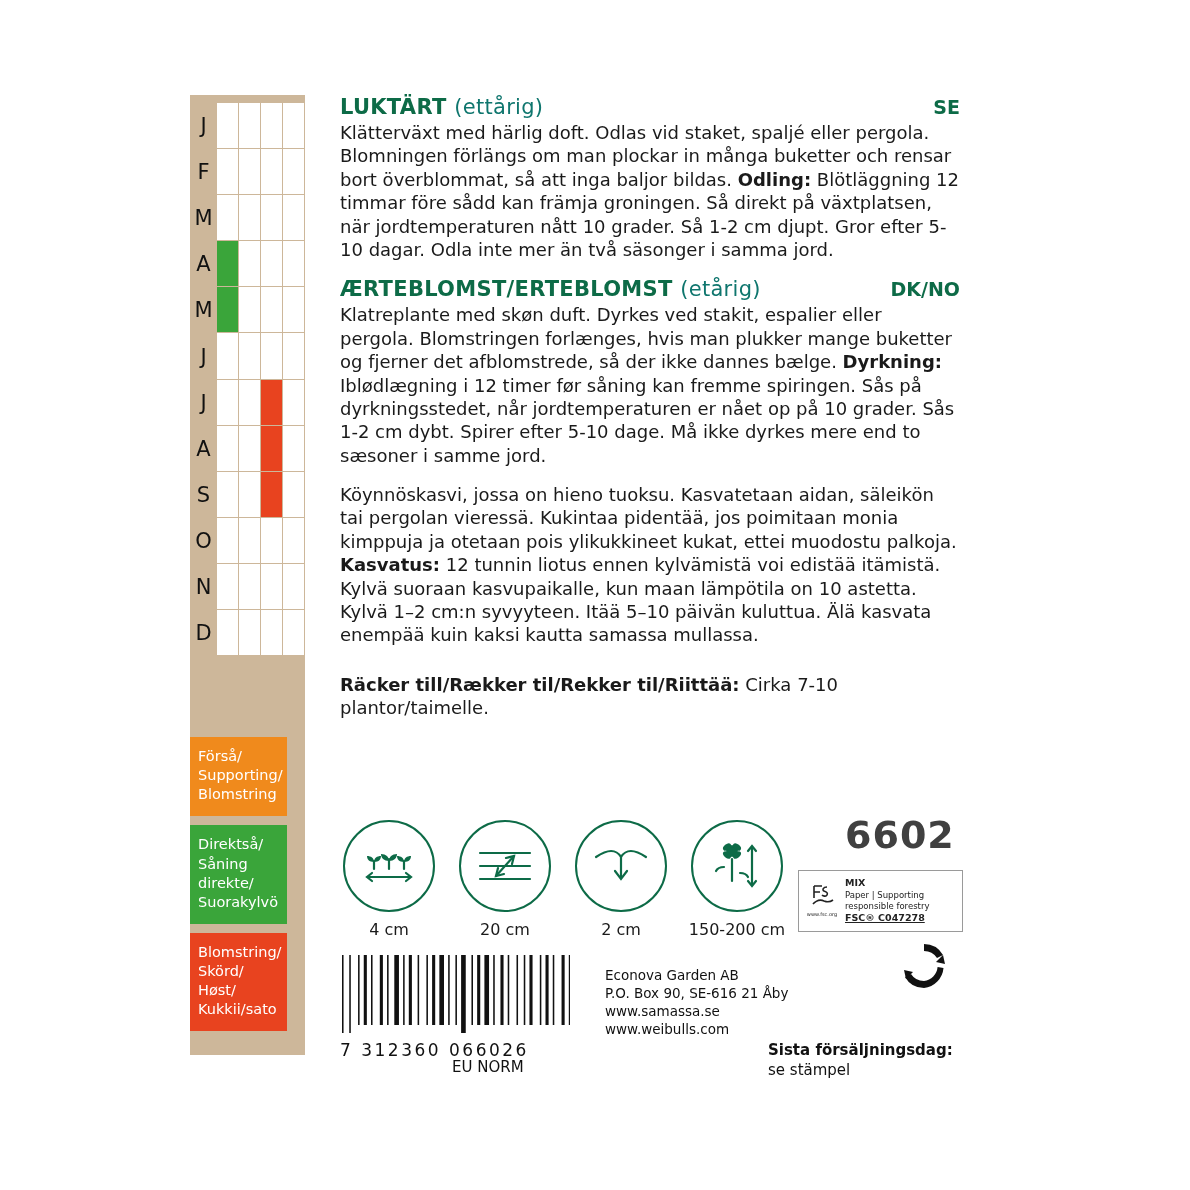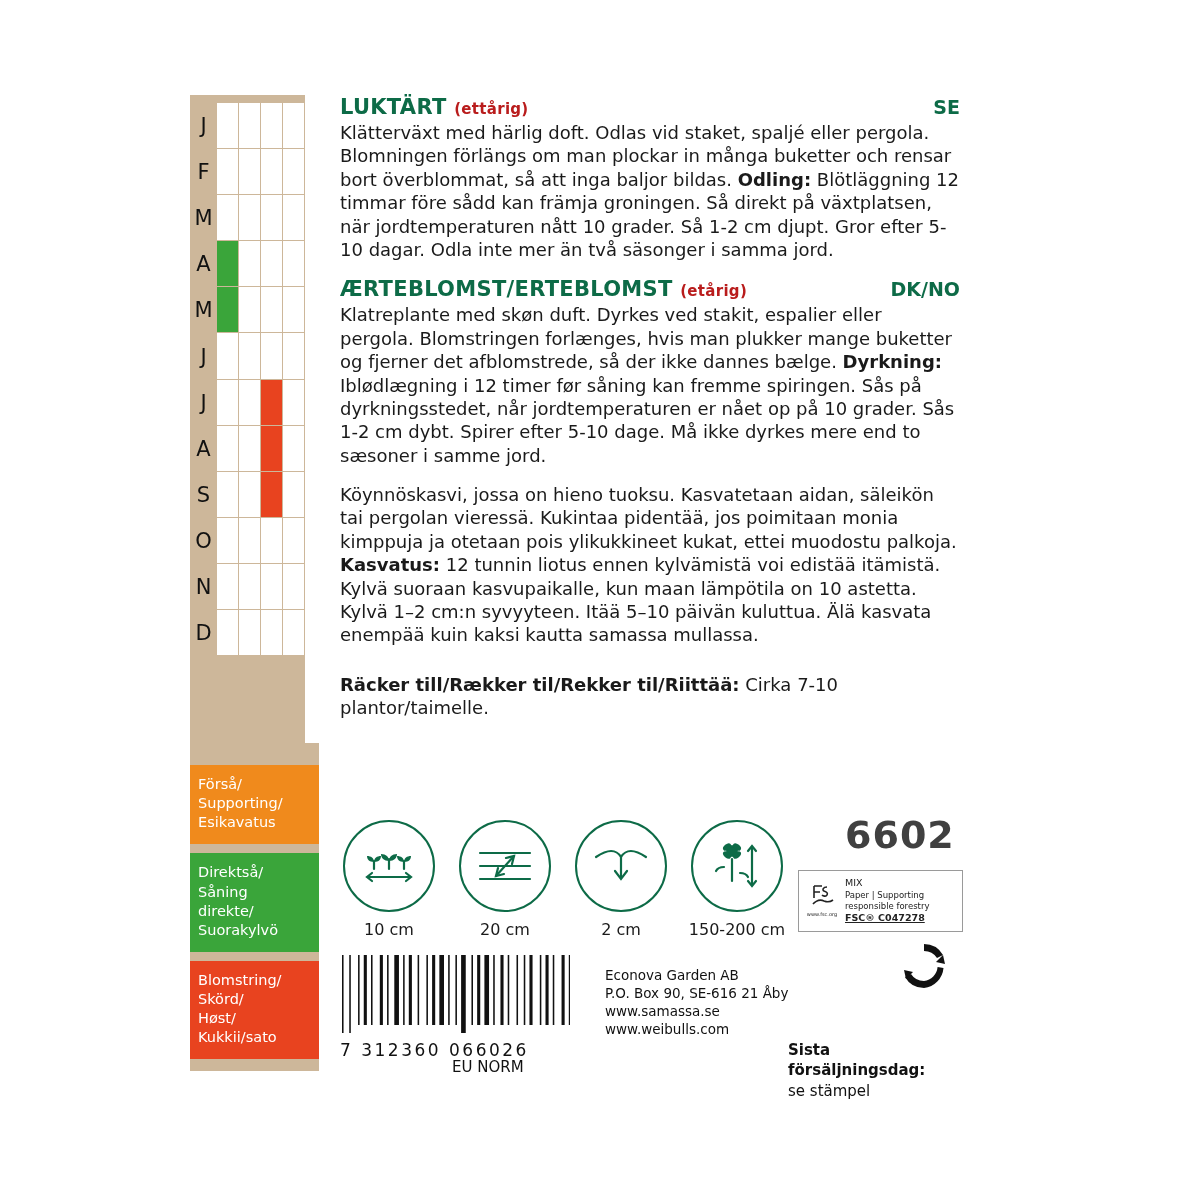--- a/index.html
+++ b/index.html
@@ -15,69 +15,69 @@
   .cal-top-pad{height:8px;}
   .cal-grid{position:relative;width:115px;}
   .cal-row{display:flex;height:46.1px;align-items:stretch;}
   .cal-month{width:27px;display:flex;align-items:center;justify-content:center;
     font-size:21px;color:#111;background:#cdb79a;font-family:"DejaVu Sans","Liberation Sans",sans-serif;}
   .cal-cells{display:flex;flex:1;}
   .cal-cell{flex:1;border-right:1.5px solid #cdb79a;border-bottom:1.5px solid #cdb79a;background:#ffffff;}
   .cal-cell.g{background:#3aa53a;}
   .cal-cell.r{background:#e8431f;}
 
-  .legend{position:absolute;left:0;top:648px;width:129px;}
+  .legend{position:absolute;left:0;top:620px;width:97px;}
   .legend-pad{height:22px;background:#cdb79a;}
   .legend-box{padding:10px 8px 12px 8px;color:#fff;font-size:14.5px;line-height:1.32;}
   .legend-box.orange{background:#f08a1c;}
   .legend-box.green{background:#3aa53a;}
   .legend-box.red{background:#e8431f;}
   .legend-gap{height:9px;background:#cdb79a;}
   .legend-bottom{height:12px;background:#cdb79a;}
 
   
   .content{position:absolute;left:150px;top:0;width:620px;}
   .sec{margin-bottom:16px;}
   .sec-head{display:flex;align-items:baseline;justify-content:space-between;margin-bottom:2px;}
   .sec-title{font-size:21px;font-weight:bold;color:#0d6b47;letter-spacing:.3px;}
-  .sec-title .paren{font-weight:bold;color:#b91c1c;font-size:15px;}
+  .sec-title .paren{font-weight:normal;color:#0f766e;font-size:21px;}
   .sec-lang{font-size:19px;font-weight:bold;color:#0d6b47;}
   .sec-body{font-size:18px;line-height:1.30;color:#1a1a1a;text-align:left;}
   .sec-body b{font-weight:bold;}
 
   .yield{font-size:18px;line-height:1.3;margin-top:26px;}
   .yield b{font-weight:bold;}
 
   
   .icons{position:absolute;left:150px;top:725px;width:450px;display:flex;gap:18px;}
   .icon-item{width:98px;text-align:center;}
   .icon-circ{width:88px;height:88px;border:2.5px solid #0d6b47;border-radius:50%;margin:0 auto;
      display:flex;align-items:center;justify-content:center;}
   .icon-lab{margin-top:8px;font-size:16px;color:#1a1a1a;}
 
   
   .code{position:absolute;left:655px;top:718px;font-size:38px;font-weight:bold;color:#404040;letter-spacing:1px;}
   .fsc{position:absolute;left:608px;top:775px;width:163px;height:60px;border:1.5px solid #9a9a9a;display:flex;align-items:center;}
   .fsc-mark{width:46px;text-align:center;}
   .fsc-txt{font-size:8.5px;line-height:1.32;color:#222;}
-  .fsc-txt .mix{font-weight:normal;font-size:9.5px;}
+  .fsc-txt .mix{font-weight:bold;font-size:9.5px;}
   .fsc-txt .cod{font-weight:bold;font-size:9.5px;text-decoration:underline;}
   .recycle{position:absolute;left:708px;top:845px;}
 
   
   .barcode-wrap{position:absolute;left:150px;top:860px;width:230px;}
   .barcode{height:78px;width:230px;}
   .barcode-num{margin-top:3px;font-size:17px;letter-spacing:2.5px;color:#111;}
   .eunorm{position:absolute;left:262px;top:963px;font-size:15px;color:#111;}
 
   
   .addr-left{position:absolute;left:415px;top:872px;font-size:13.5px;line-height:1.33;color:#111;}
   .addr-right{position:absolute;left:598px;top:872px;font-size:13.5px;line-height:1.33;color:#111;}
   .addr-right .b{font-weight:bold;}
-  .lastsale{position:absolute;left:598px;top:945px;font-size:15px;line-height:1.35;color:#111;}
+  .lastsale{position:absolute;left:578px;top:945px;font-size:15px;line-height:1.35;color:#111;}
   .lastsale .b{font-weight:bold;}
 </style>
 </head>
 <body>
 
 <div class="packet">
 
   <div class="calcol">
     <div class="cal-top-pad"></div>
     <div class="cal-grid" id="cal-grid">
@@ -190,21 +190,21 @@
           </div>
         </div>
       </div>
   </div>
 
   <div class="legend">
     <div class="legend-pad"></div>
     <div class="legend-box orange">
       <div>Förså/</div>
       <div>Supporting/</div>
-      <div>Esikavatus</div>
+      <div>Blomstring</div>
     </div>
     <div class="legend-gap"></div>
     <div class="legend-box green">
       <div>Direktså/</div>
       <div>Såning</div>
       <div>direkte/</div>
       <div>Suorakylvö</div>
     </div>
     <div class="legend-gap"></div>
     <div class="legend-box red">
@@ -263,21 +263,21 @@
             <path d="M46 27c5 0 7-3 7-6-4 0-7 2-7 6z" fill="#0d6b47" stroke="none"></path>
             <path d="M31 34 v-10"></path>
               <path d="M31 26c-5 0-8-3-8-7 5 0 8 3 8 7z" fill="#0d6b47" stroke="none"></path>
             <path d="M31 26c5 0 8-3 8-7-5 0-8 3-8 7z" fill="#0d6b47" stroke="none"></path>
             <path d="M10 42 h42"></path>
             <path d="M14 38 l-5 4 5 4"></path>
               <path d="M48 38 l5 4-5 4"></path>
           </g>
         </svg>
       </div>
-      <div class="icon-lab">10 cm</div>
+      <div class="icon-lab">4 cm</div>
     </div>
 
     <div class="icon-item">
       <div class="icon-circ">
         <svg width="62" height="62" viewBox="0 0 62 62">
           <g stroke="#0d6b47" fill="none" stroke-width="2.2" stroke-linecap="round">
             <path d="M6 18 h50"></path>
               <path d="M6 31 h50"></path>
               <path d="M6 44 h50"></path>
             <path d="M22 41 L40 21"></path>

